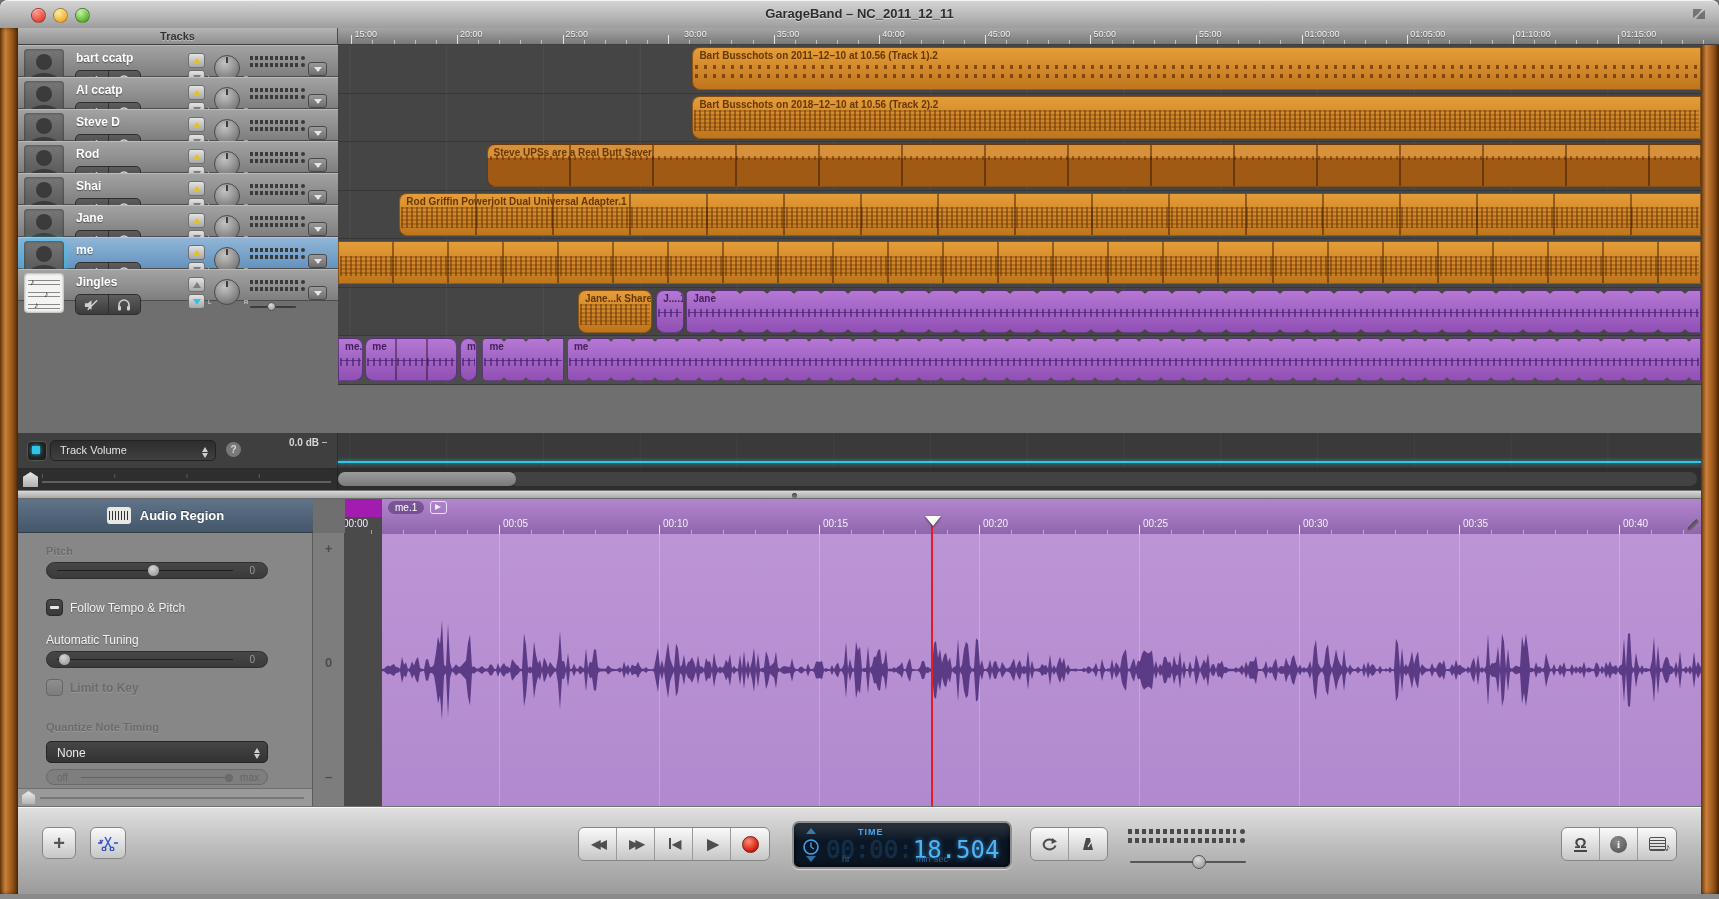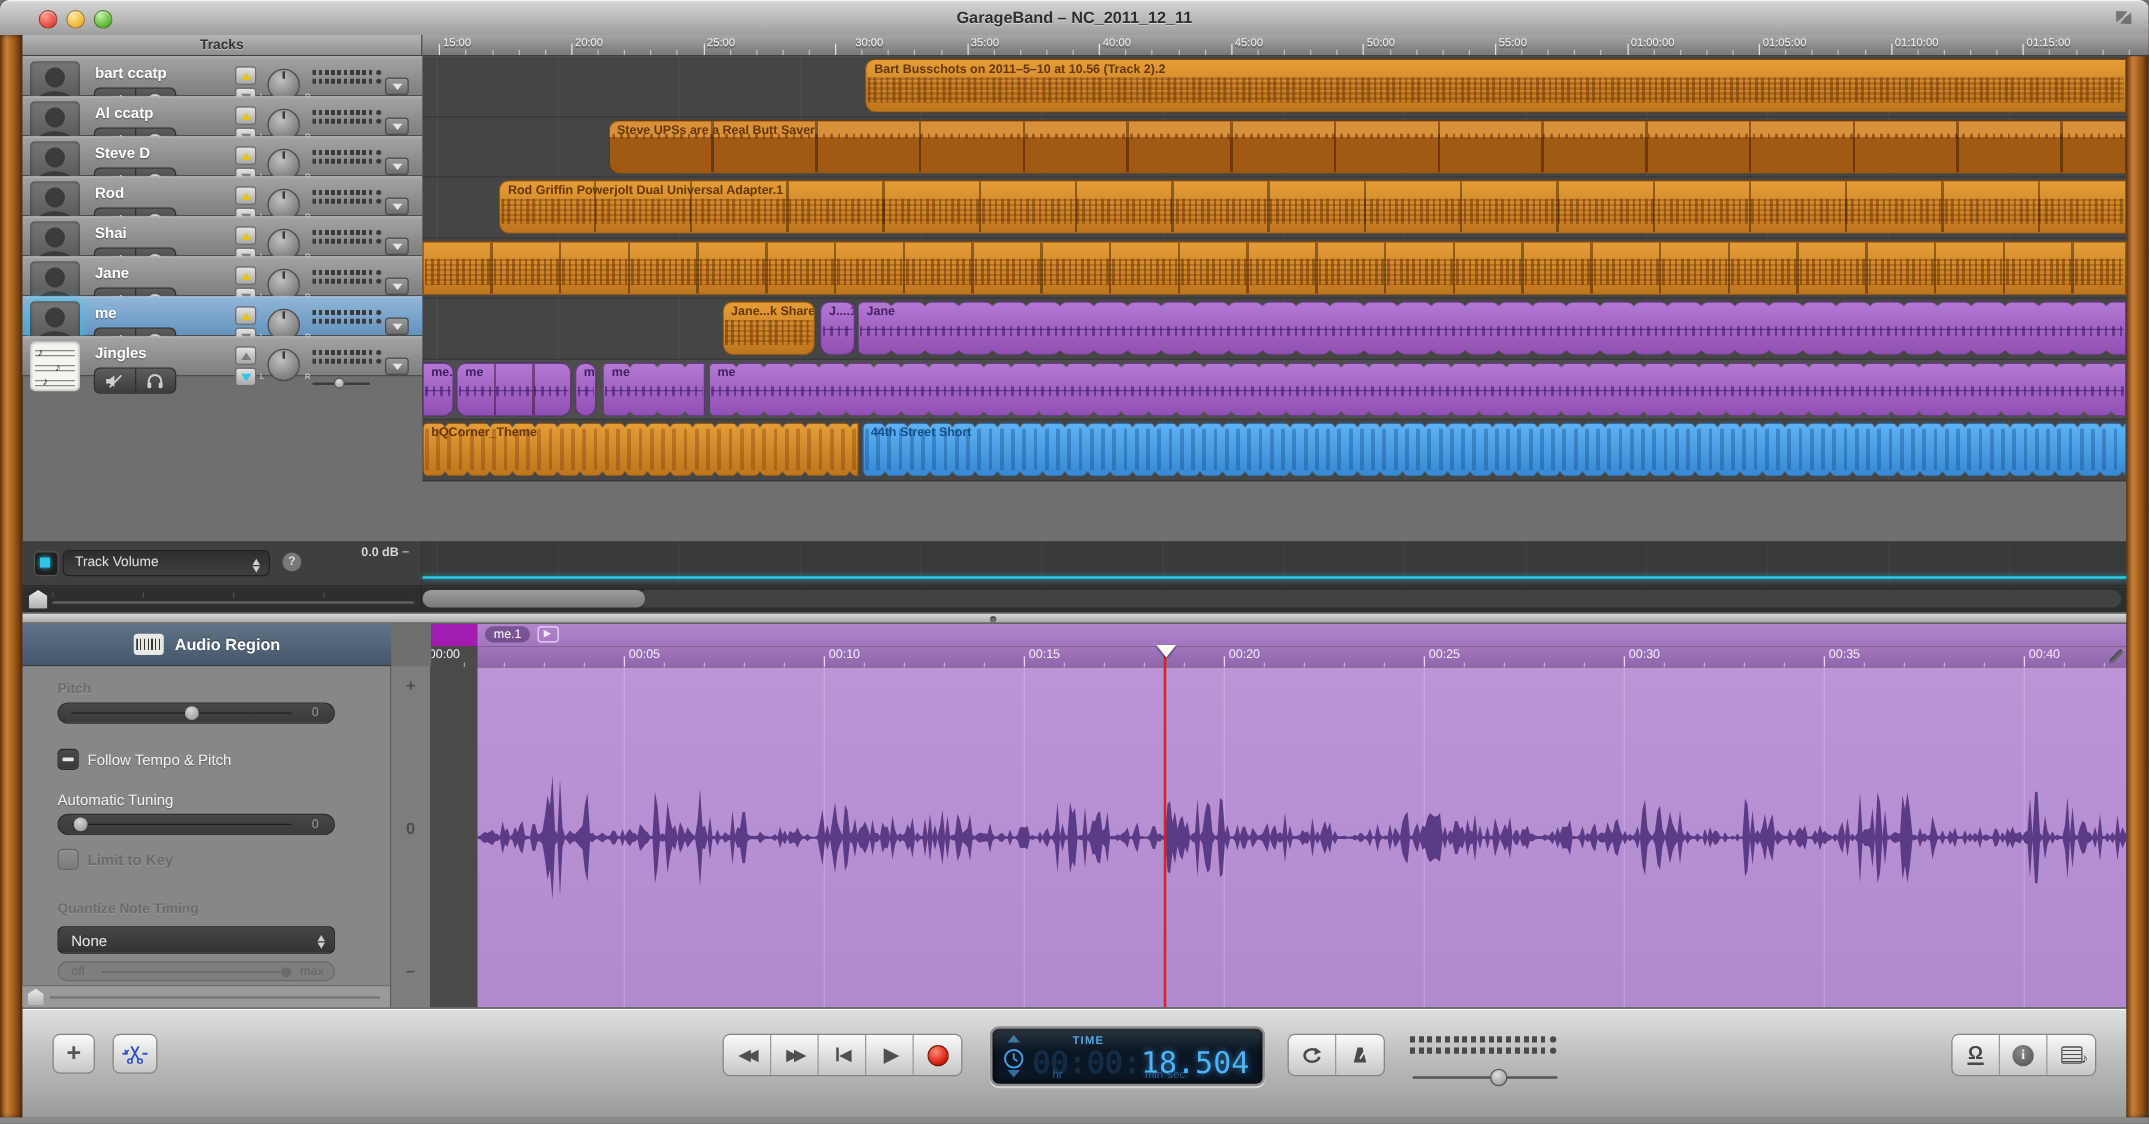--- a/index.html
+++ b/index.html
@@ -692,22 +692,27 @@
           <span class="vline"></span>
           <span class="vthumb" style="left:38%"></span>
         </div>
     <div class="chev">
           <i></i>
         </div>
   </div>
     </div>
   <div id="lanes">
       <div class="lane ">
+        <div class="region c-orange tex-dash-sparse sq-r" style="left:26%;width:74%">
+          <span class="rlabel">Bart Busschots on 2011–12–10 at 10.56 (Track 1).2</span>
+        </div>
+      </div>
+      <div class="lane ">
         <div class="region c-orange tex-dash-dense sq-r" style="left:26%;width:74%">
-          <span class="rlabel">Bart Busschots on 2011–5–10 at 10.56 (Track 2).2</span>
+          <span class="rlabel">Bart Busschots on 2018–12–10 at 10.56 (Track 2).2</span>
         </div>
       </div>
       <div class="lane ">
         <div class="region c-orangedark tex-loop-solid sq-r" style="left:10.9%;width:89.1%">
           <span class="rlabel">Steve UPSs are a Real Butt Saver</span>
           <div class="seps" style="background-image: repeating-linear-gradient(90deg, rgba(0, 0, 0, 0) 0px, rgba(0, 0, 0, 0) 81px, rgba(30, 12, 0, 0.42) 81px, rgba(30, 12, 0, 0.42) 83px);"></div>
         </div>
       </div>
       <div class="lane ">
         <div class="region c-orange tex-dash-dense sq-r" style="left:4.5%;width:95.5%">
@@ -740,28 +745,20 @@
           <div class="seps" style="background-image: repeating-linear-gradient(90deg, rgba(0, 0, 0, 0) 0px, rgba(0, 0, 0, 0) 29px, rgba(30, 12, 0, 0.42) 29px, rgba(30, 12, 0, 0.42) 31px);"></div>
         </div>
         <div class="region c-purple tex-wave-band" style="left:8.95%;width:1.25%">
           <span class="rlabel">me</span>
         </div>
         <div class="region c-purple tex-wave-band" style="left: 10.6%; width: 6%; mask-image: radial-gradient(17.2px 24px, rgb(0, 0, 0) 95%, rgba(0, 0, 0, 0) 100%); mask-size: 22px 100%; mask-repeat: repeat-x; border-radius: 0px;">
           <span class="rlabel">me</span>
         </div>
         <div class="region c-purple tex-wave-band sq-r" style="left: 16.8%; width: 83.2%; mask-image: radial-gradient(17.2px 24px, rgb(0, 0, 0) 95%, rgba(0, 0, 0, 0) 100%); mask-size: 22px 100%; mask-repeat: repeat-x; border-radius: 0px;">
           <span class="rlabel">me</span>
-        </div>
-      </div>
-      <div class="lane ">
-        <div class="region c-orange tex-vstripe sq-l" style="left: 0%; width: 25.6%; mask-image: radial-gradient(14px 24px, rgb(0, 0, 0) 95%, rgba(0, 0, 0, 0) 100%); mask-size: 18px 100%; mask-repeat: repeat-x; border-radius: 0px;">
-          <span class="rlabel">bQCorner_Theme</span>
-        </div>
-        <div class="region c-blue tex-vstripe-blue sq-r" style="left: 25.8%; width: 74.2%; mask-image: radial-gradient(14px 24px, rgb(0, 0, 0) 95%, rgba(0, 0, 0, 0) 100%); mask-size: 18px 100%; mask-repeat: repeat-x; border-radius: 0px;">
-          <span class="rlabel">44th Street Short</span>
         </div>
       </div>
     </div>
 
   <div id="master-left">
     <div id="master-led">
         <i></i>
       </div>
     <div id="master-well">
       <span class="txt">Track Volume</span>

